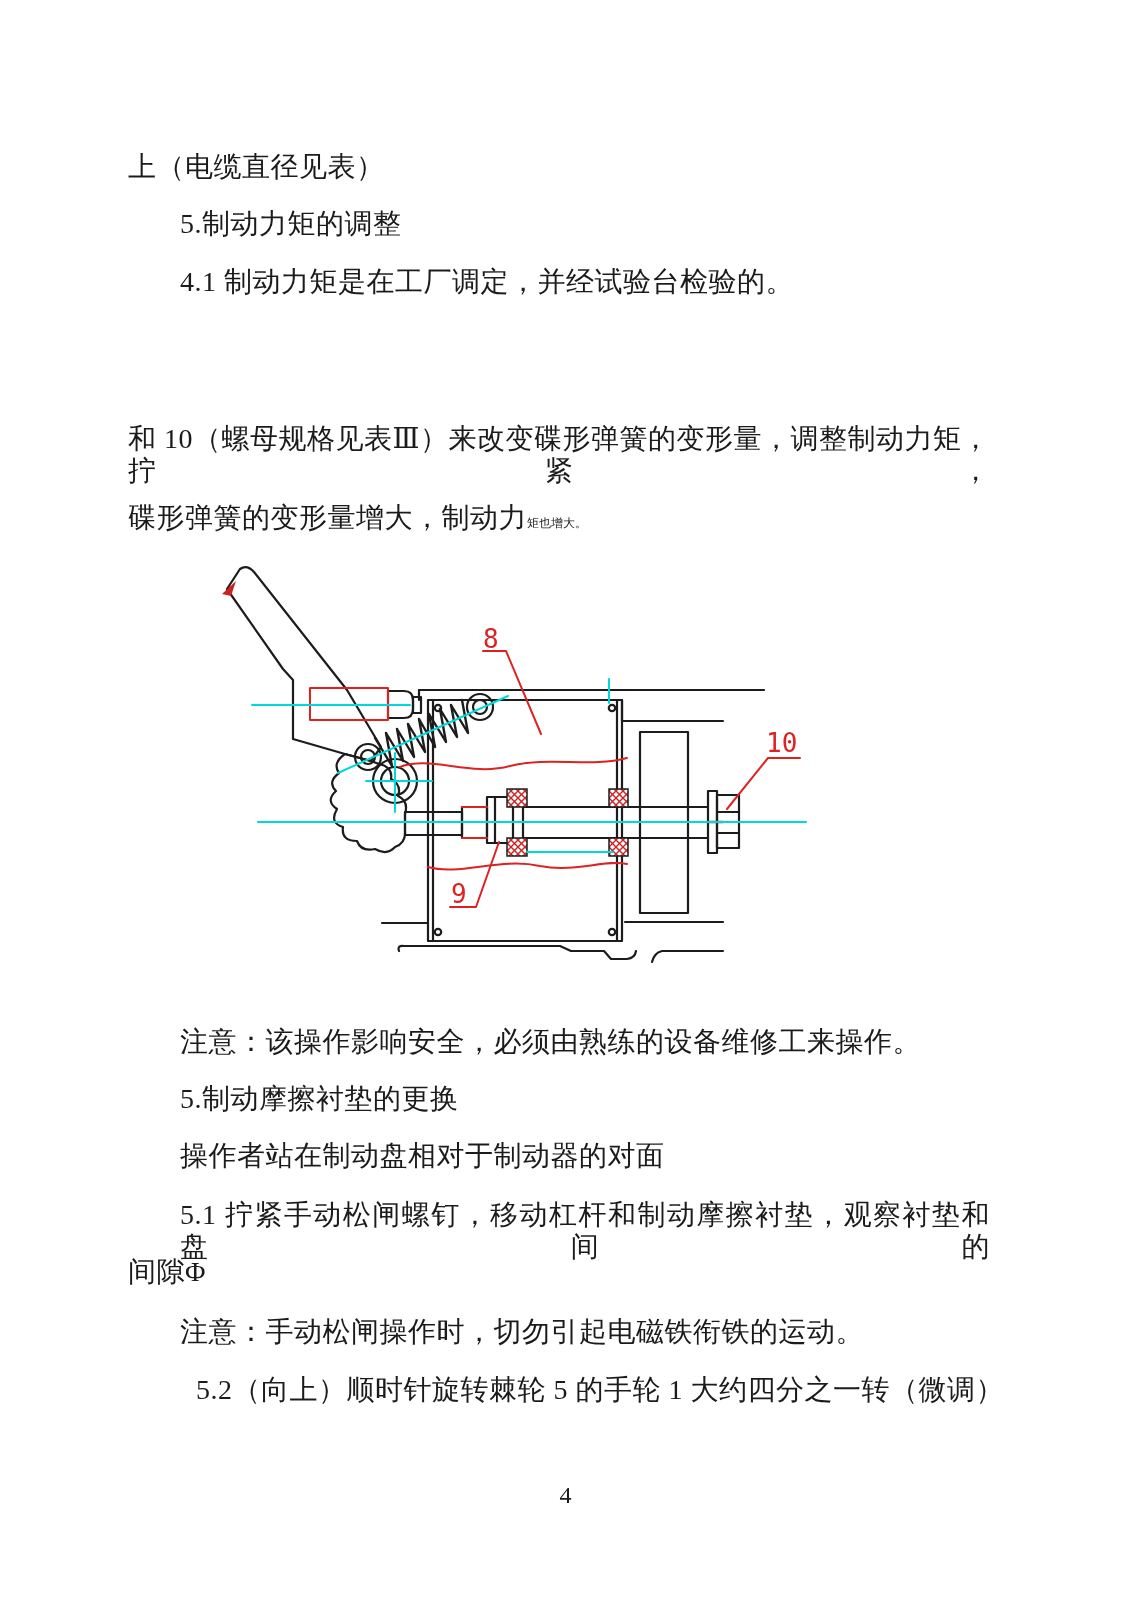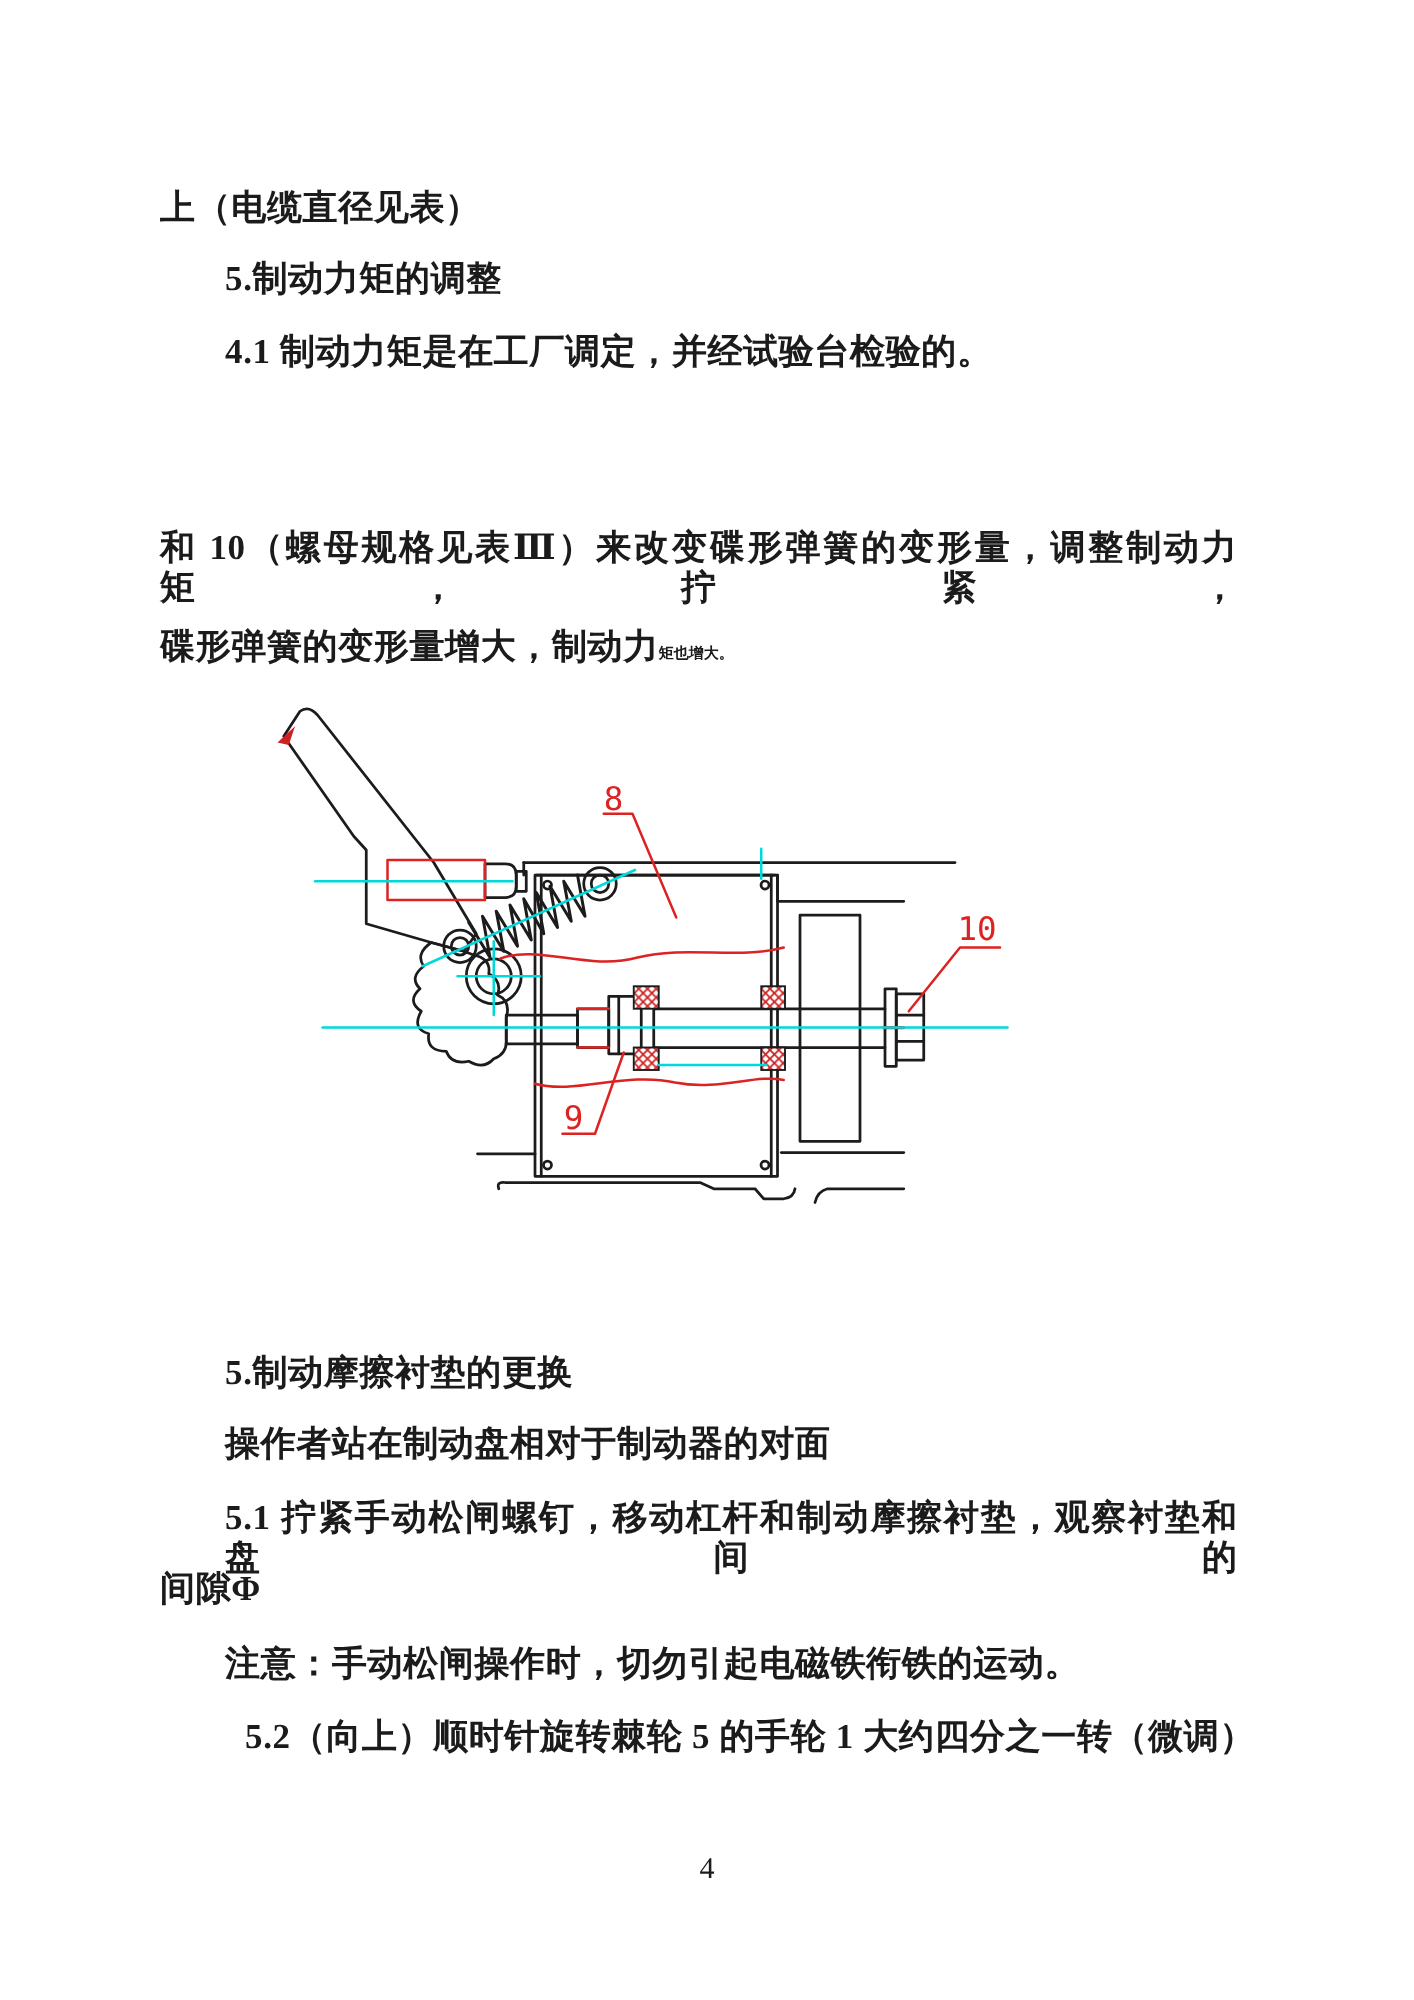--- a/index.html
+++ b/index.html
@@ -11,21 +11,20 @@
     font-family:"Liberation Serif","DejaVu Serif",serif;
     color:#1b1b1b;
     overflow:hidden;
   }
   .row{
     position:absolute;
     font-size:28px;
     line-height:32px;
     letter-spacing:0.5px;
     white-space:nowrap;
-    font-weight:bold;
   }
   .row.just{
     white-space:normal;
     text-align:justify;
     text-align-last:justify;
   }
   .small-suffix{font-size:12px;letter-spacing:0;}
   .figure{position:absolute;left:183px;top:550px;width:700px;height:418px;}
   .footer-num{
     position:absolute;top:1482px;left:0;width:100%;
@@ -137,20 +136,21 @@
         <path class="cyan" d="M258,822 H806"></path>
         <path class="cyan" d="M252,705 H410"></path>
         <path class="cyan" d="M338,773 L508,696"></path>
         <path class="cyan" d="M366,781 H432 M395,753 V812"></path>
         <path class="cyan" d="M527,852 H613"></path>
         <path class="cyan" d="M609,679 V703"></path>
       </g>
     </svg>
   </div>
 
+  <div class="row" style="top:1026px;left:180px;">注意：该操作影响安全，必须由熟练的设备维修工来操作。</div>
   <div class="row" style="top:1083px;left:180px;">5.制动摩擦衬垫的更换</div>
   <div class="row" style="top:1140px;left:180px;">操作者站在制动盘相对于制动器的对面</div>
   <div class="row just" style="top:1199px;left:180px;width:810px;">5.1 拧紧手动松闸螺钉，移动杠杆和制动摩擦衬垫，观察衬垫和盘间的</div>
   <div class="row" style="top:1256px;left:128px;">间隙Φ</div>
   <div class="row" style="top:1316px;left:180px;">注意：手动松闸操作时，切勿引起电磁铁衔铁的运动。</div>
   <div class="row" style="top:1374px;left:180px;margin-left:16px;">5.2（向上）顺时针旋转棘轮 5 的手轮 1 大约四分之一转（微调）</div>
 
   <div class="footer-num">4</div>
 </div>
 

